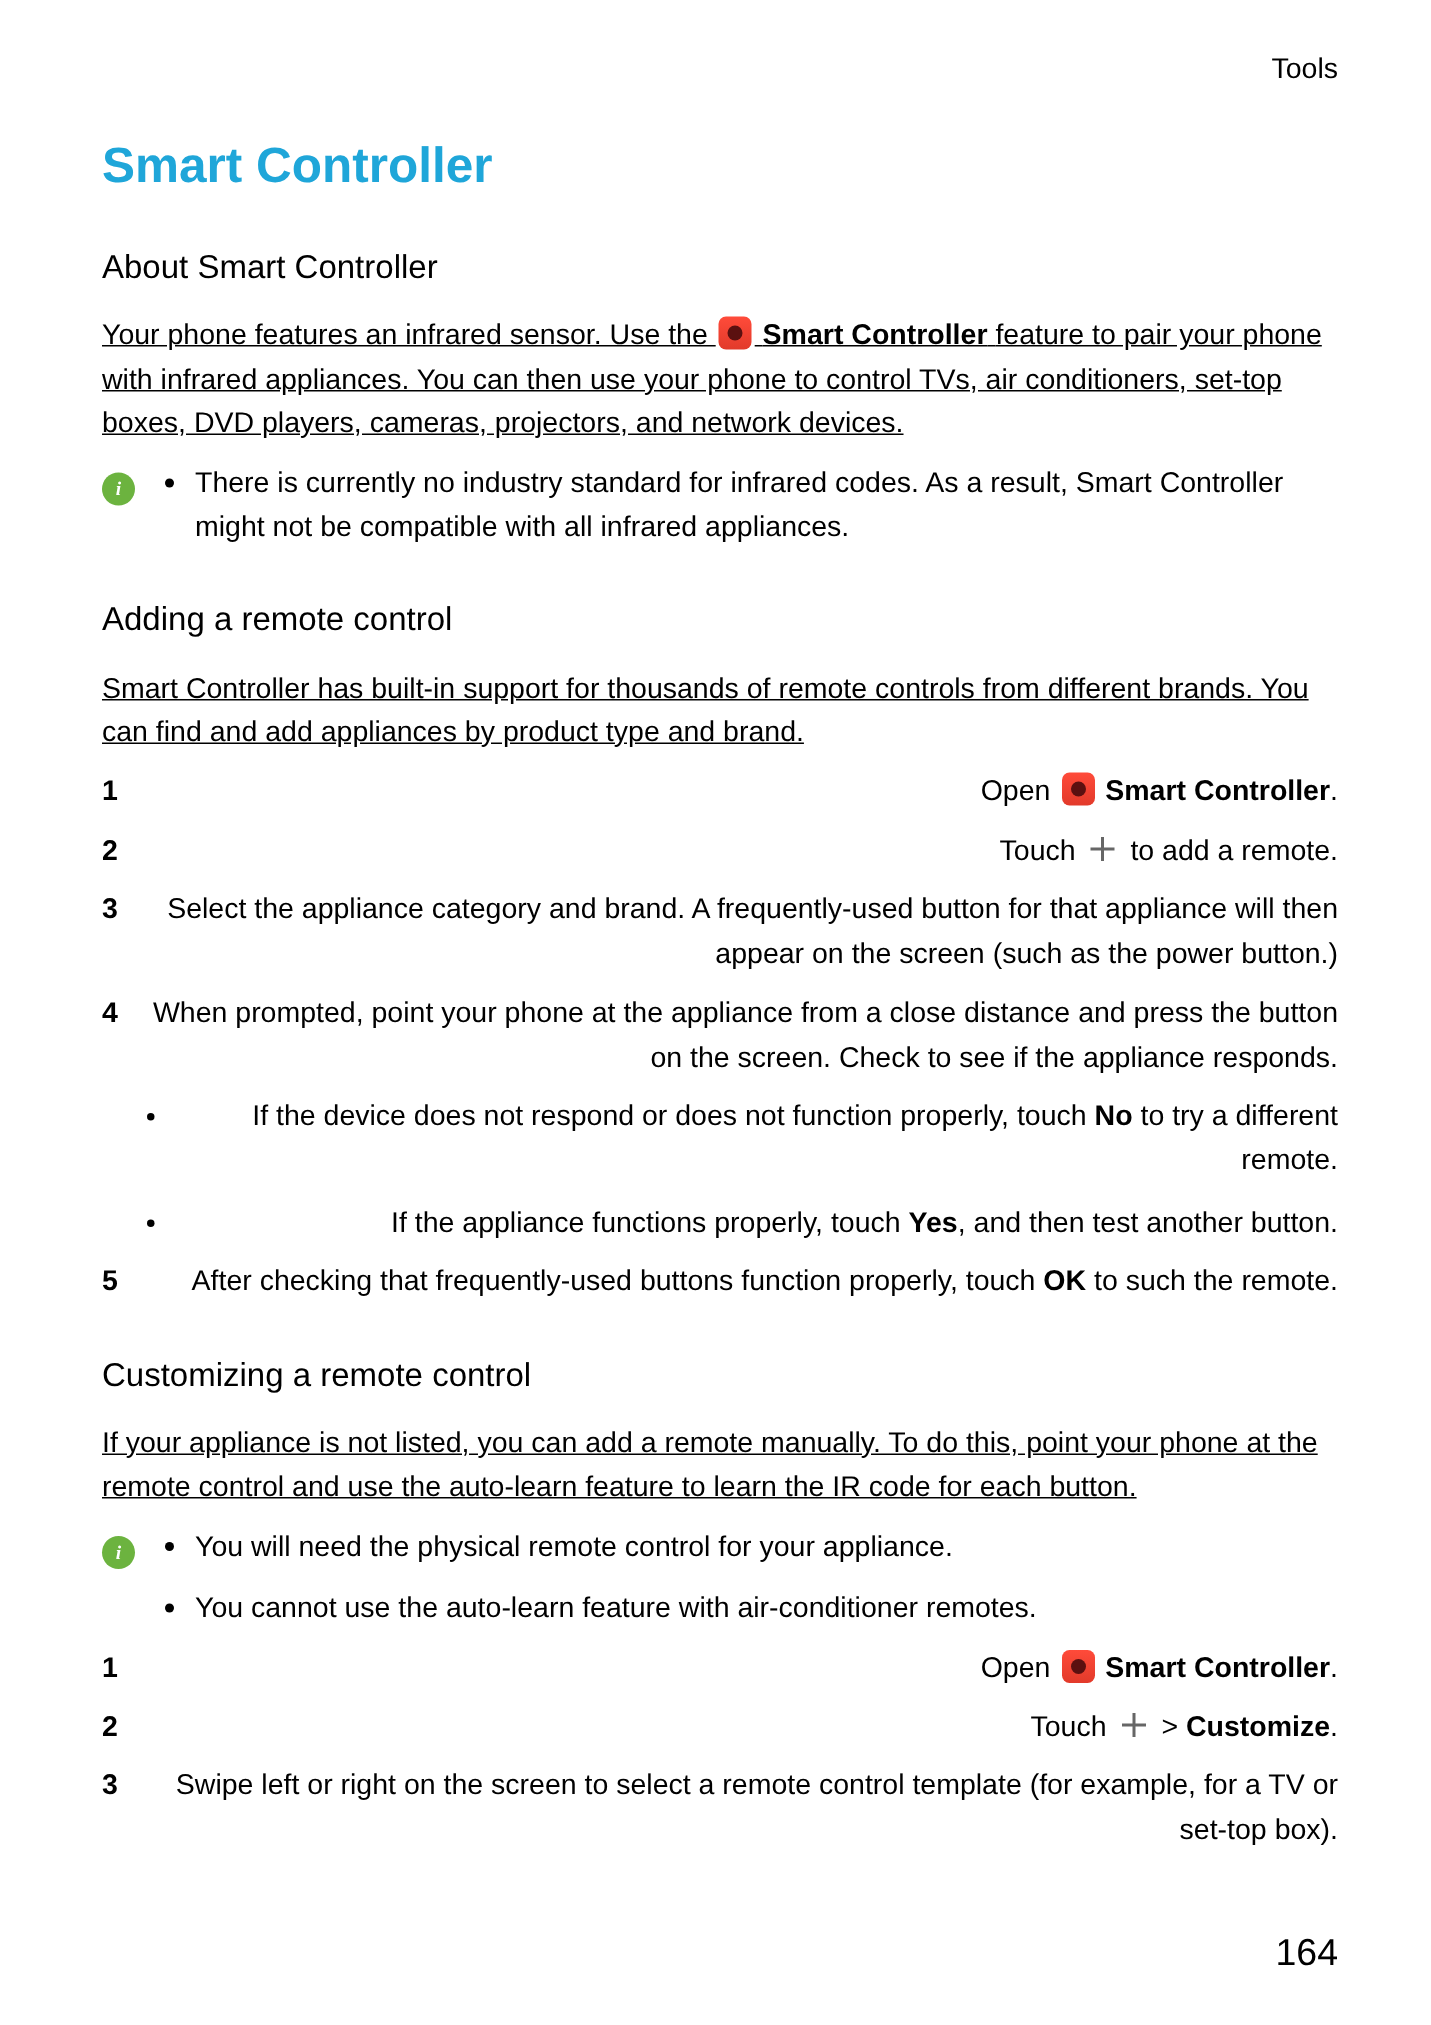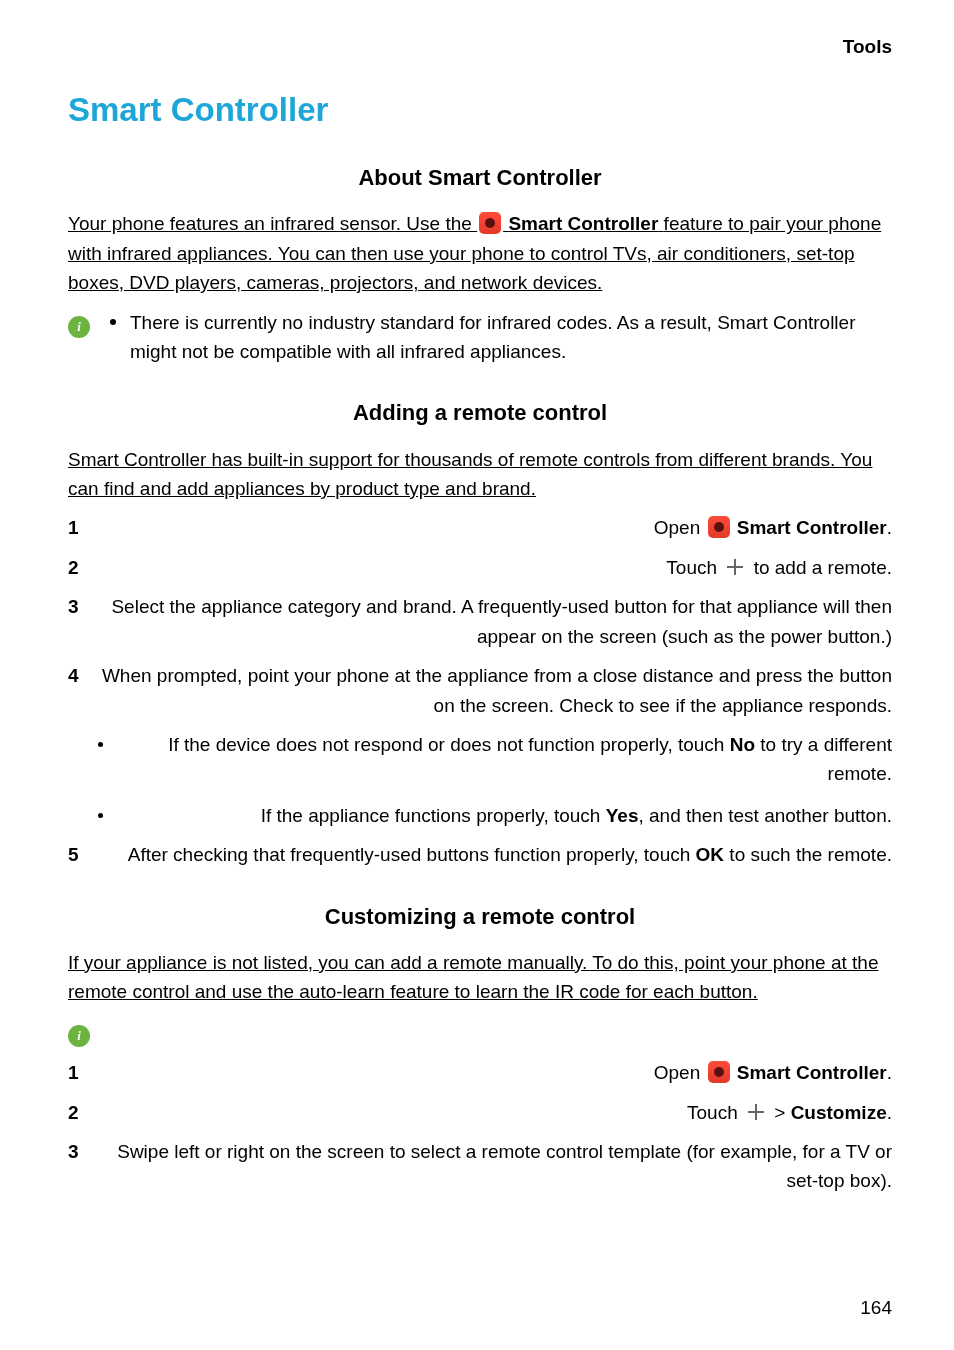--- a/index.html
+++ b/index.html
@@ -12,41 +12,39 @@
       position: relative;
       padding: 32px 62px 0 68px;
       font-size: 19px;
       line-height: 1.55;
     }
     .header-label {
       position: absolute;
       top: 32px;
       right: 62px;
       font-size: 19px;
-      font-weight: bold;
     }
     .page-num {
       position: absolute;
       bottom: 28px;
       right: 62px;
-      font-size: 19px;
+      font-size: 25px;
     }
     .main-title {
       color: #1fa6d9;
       font-size: 33px;
       font-weight: bold;
       margin-top: 52px;
       margin-bottom: 26px;
     }
     .subheading {
       font-size: 22px;
-      font-weight: bold;
+      font-weight: normal;
       margin-bottom: 14px;
       margin-top: 30px;
-      text-align: center;
     }
     .subheading.first { margin-top: 0; }
     p { margin-bottom: 6px; }
     .para { margin-bottom: 10px; text-decoration: underline; }
     .bold { font-weight: bold; }
     .info-row { display: flex; align-items: flex-start; margin-top: 10px; }
     .info-icon-outer {
       flex: 0 0 40px;
       padding-top: 2px;
     }
@@ -238,20 +236,22 @@
 
 <h2 class="subheading">Customizing a remote control</h2>
 <p class="para">If your appliance is not listed, you can add a remote manually. To do this, point your phone at the remote control and use the auto-learn feature to learn the IR code for each button.</p>
 
 <div class="info-row">
   <div class="info-icon-outer">
     <span class="info-circle">i</span>
   </div>
   <div class="info-content">
     <ul class="bullets">
+      <li>You will need the physical remote control for your appliance.</li>
+      <li>You cannot use the auto-learn feature with air-conditioner remotes.</li>
     </ul>
   </div>
 </div>
 
 <ol class="ordered">
   <li>
     <span class="num">1</span>
     <span class="li-body">
       <span>Open </span>
       <span class="app-icon"></span>

